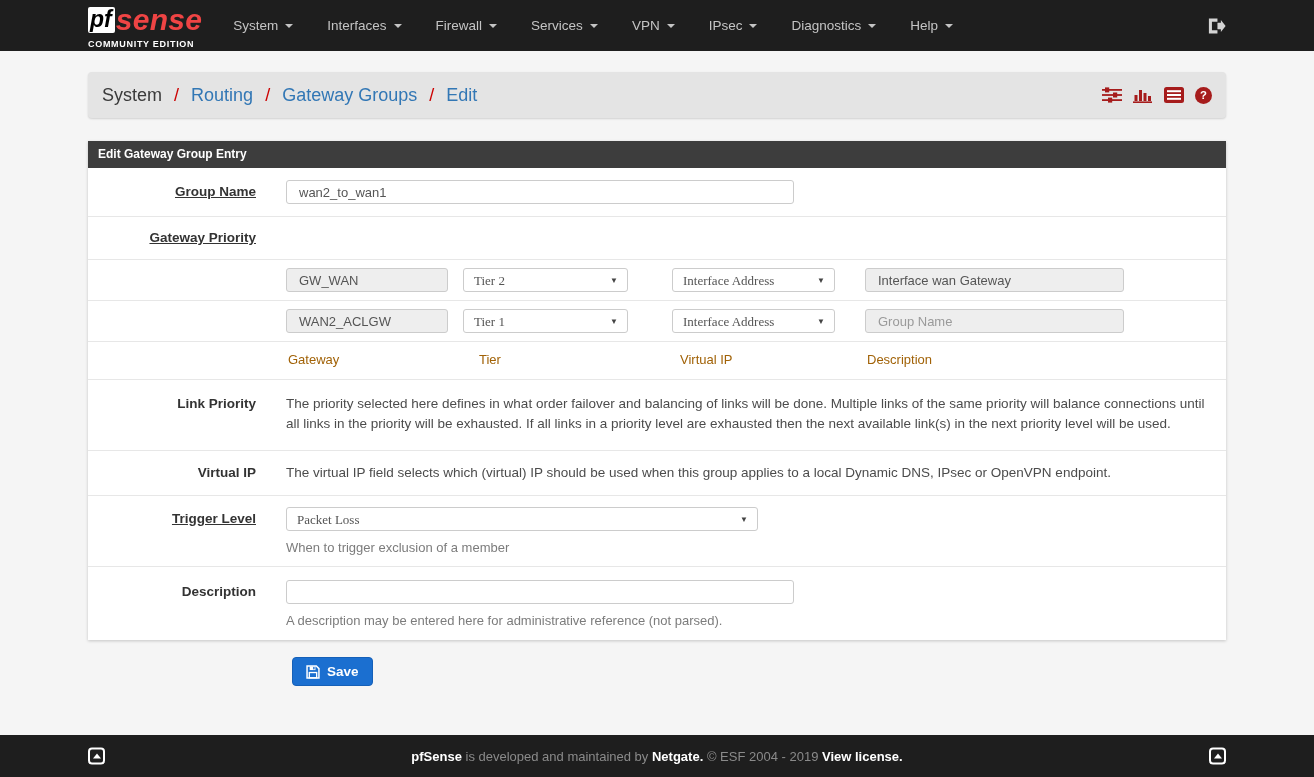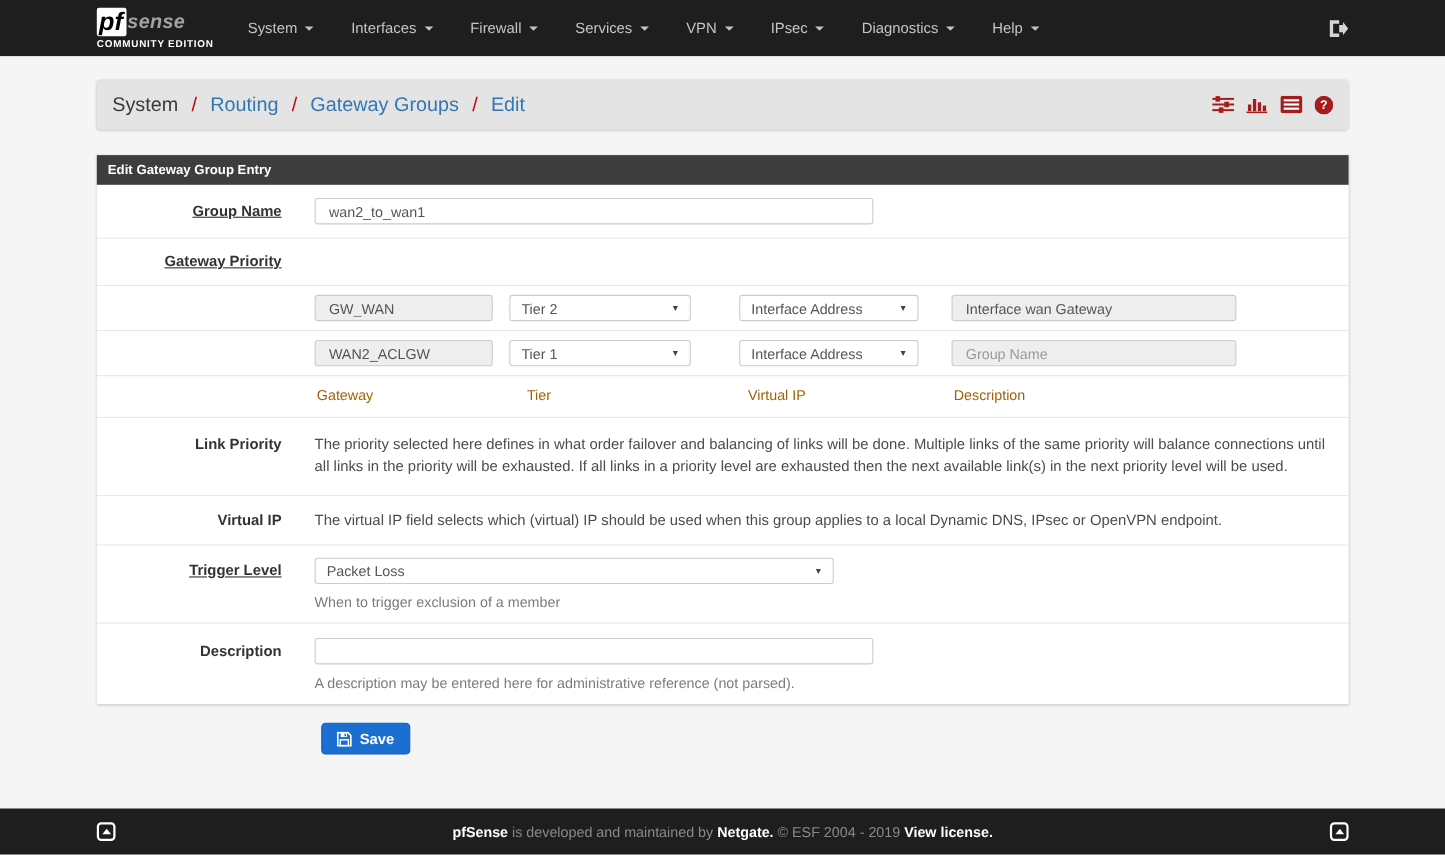--- a/index.html
+++ b/index.html
@@ -9,21 +9,21 @@
     background:#f5f5f5; font-family:"Liberation Sans", sans-serif;
   }
   .container { width:1138px; margin:0 auto; }
 
   
   .navbar { height:51px; background:#1e1e1e; }
   .nav-inner { display:flex; align-items:center; height:51px; }
   .logo { display:flex; flex-direction:column; align-items:flex-start; cursor:pointer; }
   .logo-line { display:flex; align-items:center; }
   .logo-pf { background:#fff; color:#000; font-weight:bold; font-style:italic; font-size:23px; line-height:25px; padding:0 3px 1px 2px; border-radius:2px; }
-  .logo-sense { color:#a3a3a3; font-weight:bold; font-style:italic; font-size:18px; margin-left:1px; letter-spacing:.3px; }
+  .logo-sense { color:#ef4444; font-weight:bold; font-style:italic; font-size:30px; margin-left:1px; letter-spacing:.3px; }
   .logo-edition { color:#fff; font-size:9px; font-weight:bold; letter-spacing:.7px; margin-top:2px; }
   .nav-menu { list-style:none; display:flex; margin:0 0 0 14px; padding:0; }
   .nav-item { color:#c4c4c4; font-size:13.5px; padding:0 17px; height:51px; display:flex; align-items:center; cursor:pointer; }
   .caret { width:0; height:0; border-left:4px solid transparent; border-right:4px solid transparent; border-top:4px solid #c4c4c4; margin-left:7px; }
   .nav-logout { margin-left:auto; cursor:pointer; display:flex; align-items:center; }
 
   
   .breadcrumb-bar {
     margin-top:21px; height:46px; background:#e4e4e4; border-radius:4px;
     display:flex; align-items:center; padding:0 14px;
@@ -54,21 +54,21 @@
   .w-main { width:508px; }
 
   .select-wrap { position:relative; display:inline-block; vertical-align:top; }
   .select-wrap::after {
     content:"▼"; font-size:8px; color:#444; position:absolute; right:10px; top:50%;
     transform:translateY(-50%); pointer-events:none;
   }
   select {
     appearance:none; -webkit-appearance:none; -moz-appearance:none;
     height:24px; border:1px solid #ccc; border-radius:3px; background:#fff;
-    font-size:13px; color:#555; padding:0 24px 0 10px; width:100%; font-family:Liberation Sans, sans-serif; cursor:pointer;
+    font-size:13px; color:#555; padding:0 24px 0 10px; width:100%; font-family:Liberation Serif, serif; cursor:pointer;
   }
 
   .gw-row { padding-top:8px; padding-bottom:8px; }
   .gw-name { width:162px; }
   .cell-tier { width:165px; margin-left:15px; }
   .cell-vip  { width:163px; margin-left:44px; }
   .gw-desc   { width:259px; margin-left:30px; }
 
   .colhead-row { padding-top:10px; padding-bottom:12px; }
   .colhead { font-size:13px; color:#a16207; line-height:15px; }

